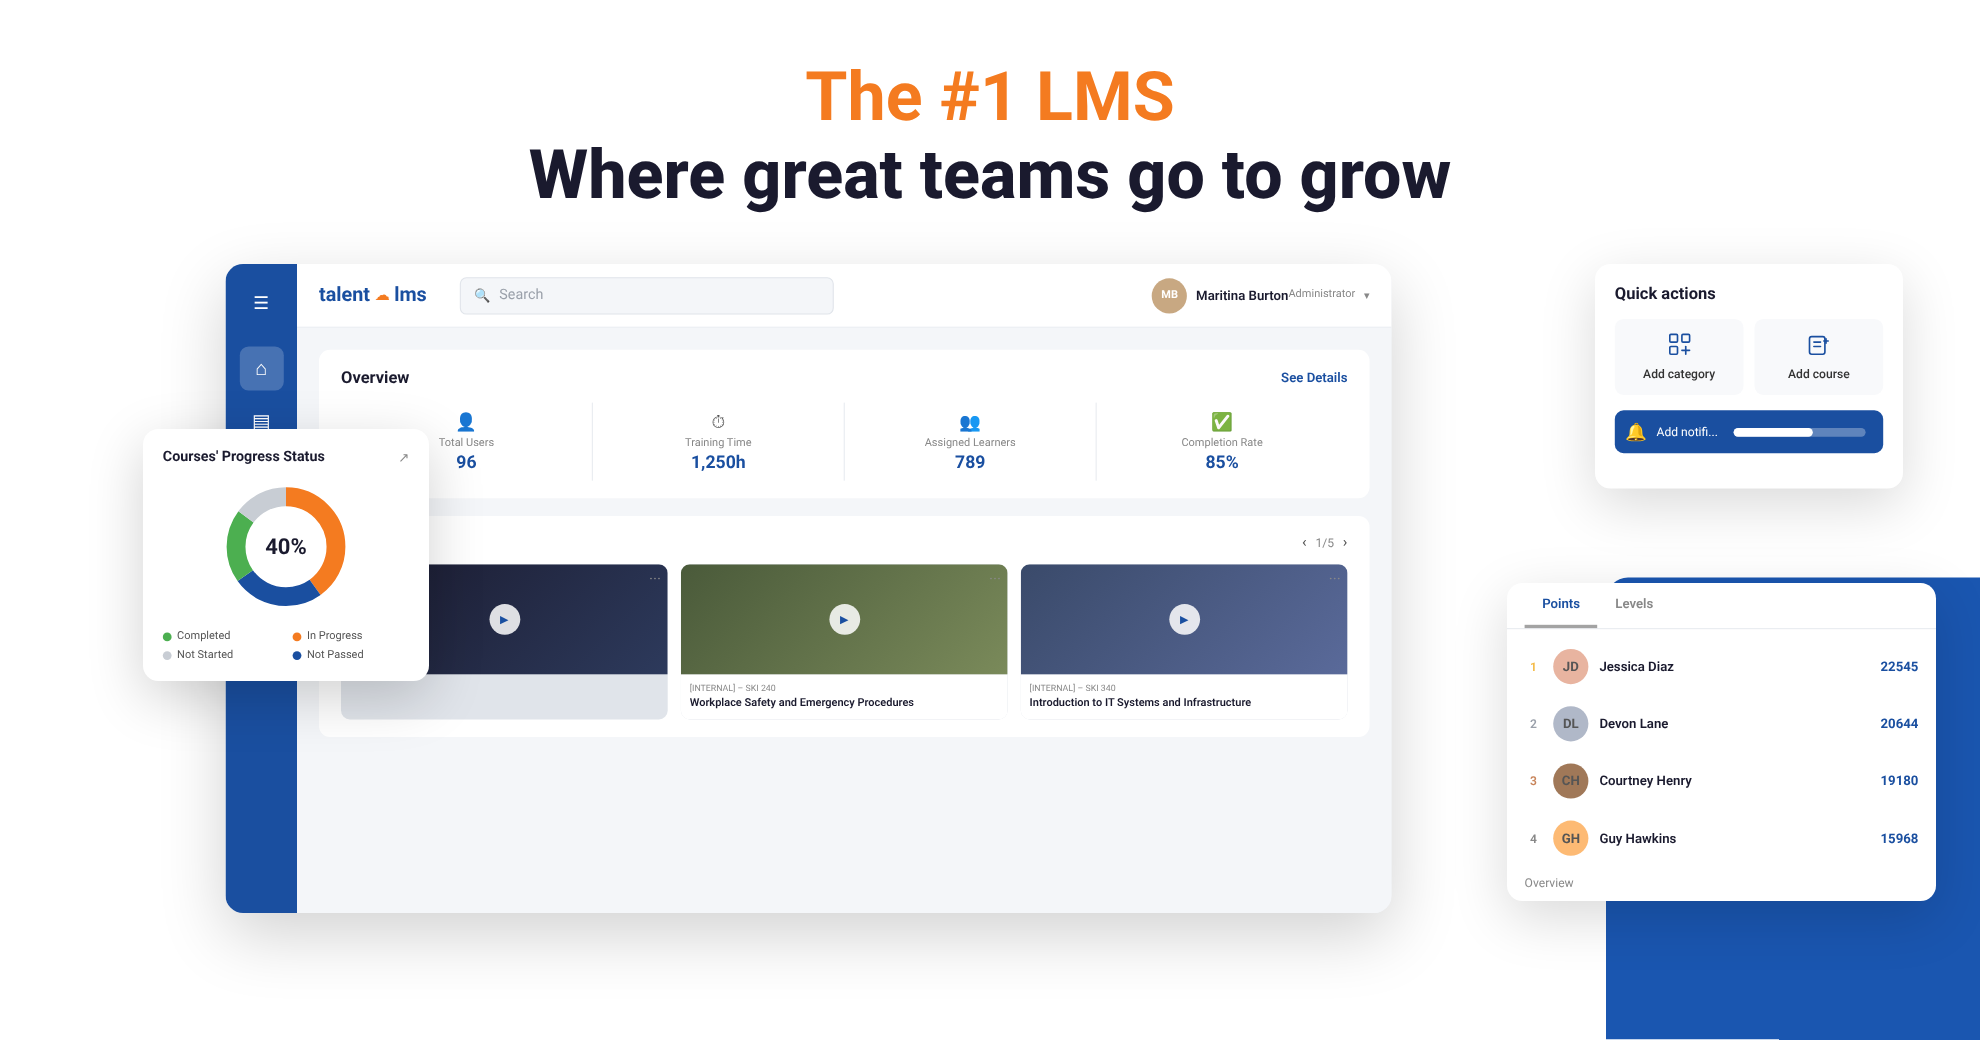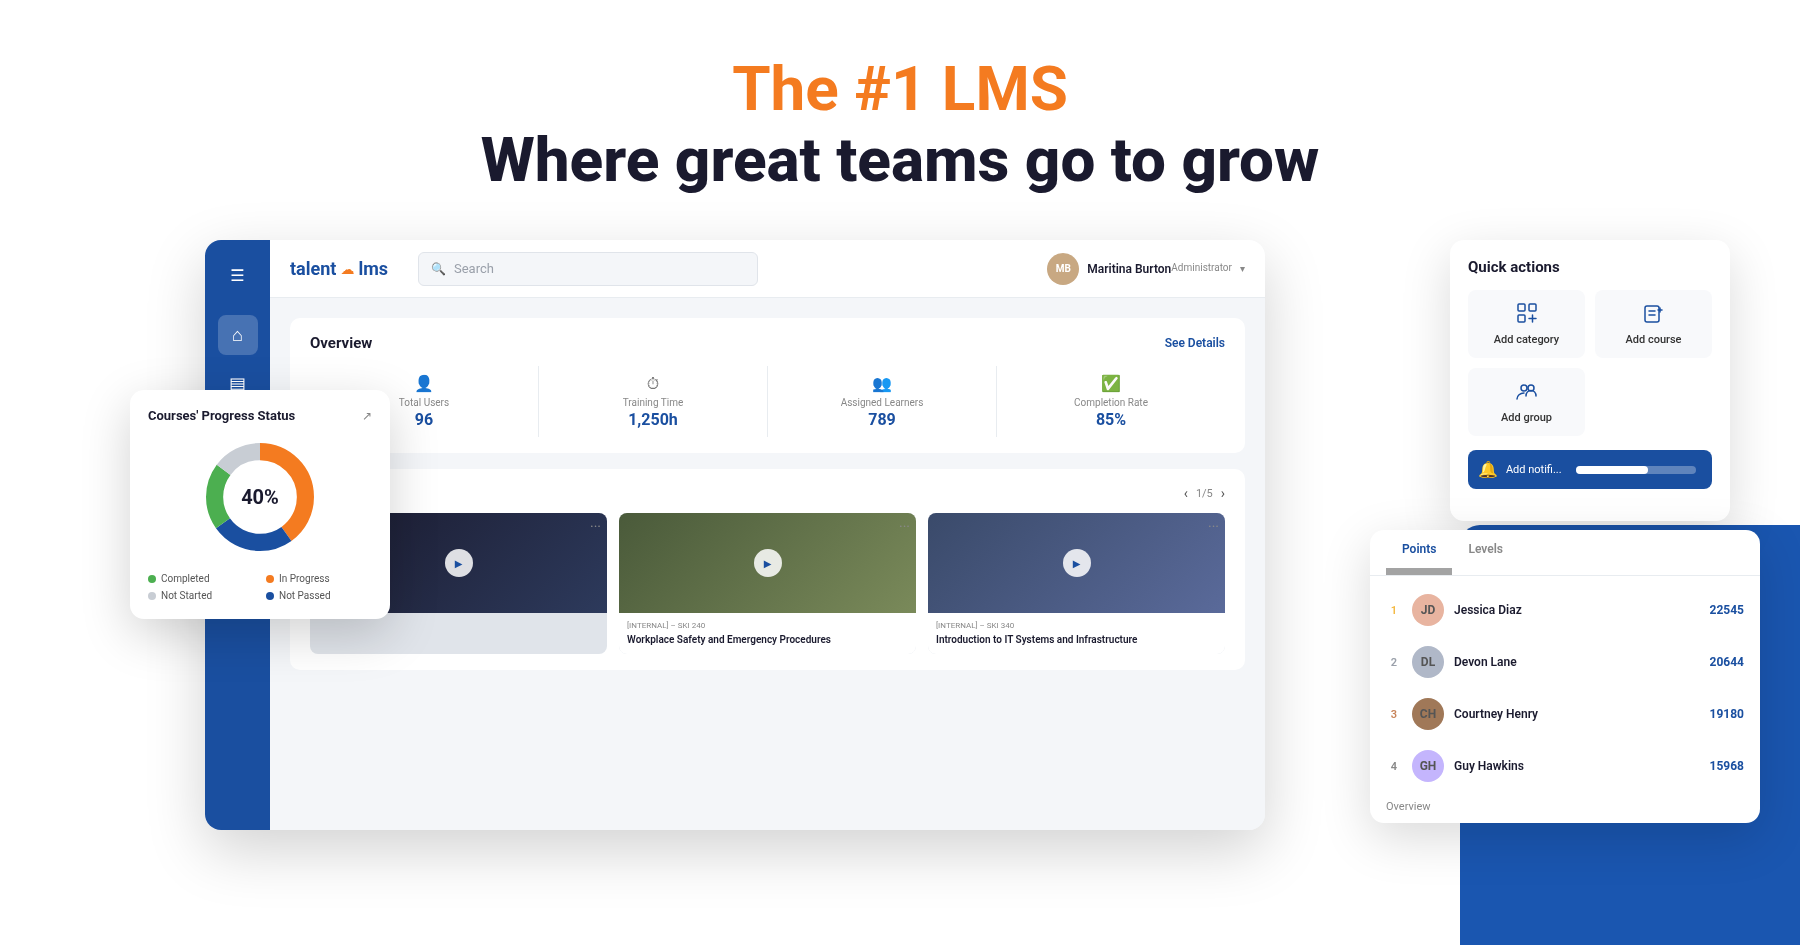--- a/index.html
+++ b/index.html
@@ -450,21 +450,21 @@
     .lb-tab {
       padding: 12px 16px;
       font-size: 12px;
       font-weight: 600;
       cursor: pointer;
       color: #888;
       border-bottom: 2px solid transparent;
     }
     .lb-tab.active {
       color: #1a4fa0;
-      border-bottom: 7px solid #a3a3a3;
+      border-bottom: 3px solid #a3a3a3;
     }
     .lb-list {
       padding: 8px 0;
     }
     .lb-row {
       display: flex;
       align-items: center;
       padding: 10px 16px;
       gap: 10px;
     }
@@ -659,31 +659,20 @@
         <svg width="22" height="22" viewBox="0 0 22 22" fill="none">
           <rect x="2" y="4" width="14" height="16" rx="2" stroke="#1a4fa0" stroke-width="1.5"></rect>
           <line x1="15" y1="8" x2="19" y2="8" stroke="#1a4fa0" stroke-width="1.5" stroke-linecap="round"></line>
           <line x1="17" y1="6" x2="17" y2="10" stroke="#1a4fa0" stroke-width="1.5" stroke-linecap="round"></line>
           <line x1="6" y1="9" x2="12" y2="9" stroke="#1a4fa0" stroke-width="1.5" stroke-linecap="round"></line>
           <line x1="6" y1="13" x2="12" y2="13" stroke="#1a4fa0" stroke-width="1.5" stroke-linecap="round"></line>
         </svg>
       </span>
       <span class="qa-label">Add course</span>
     </div>
-    <div class="qa-item">
-      <span class="qa-icon">
-        <svg width="22" height="22" viewBox="0 0 22 22" fill="none">
-          <circle cx="8" cy="8" r="3" stroke="#1a4fa0" stroke-width="1.5"></circle>
-          <circle cx="15" cy="8" r="3" stroke="#1a4fa0" stroke-width="1.5"></circle>
-          <path d="M1 19c0-3.3 3.1-6 7-6" stroke="#1a4fa0" stroke-width="1.5" stroke-linecap="round"></path>
-          <path d="M10 16c0-3.3 2.2-5.5 5-5.5s5 2.2 5 5.5" stroke="#1a4fa0" stroke-width="1.5" stroke-linecap="round"></path>
-        </svg>
-      </span>
-      <span class="qa-label">Add group</span>
-    </div>
   </div>
 
   <div class="notification-row">
     <span class="notif-icon">🔔</span>
     <span class="notif-text">Add notifi...</span>
     <div style="flex:1; height:8px; background:rgba(255,255,255,0.3); border-radius:4px; margin: 0 6px;">
       <div style="width:60%; height:8px; background:white; border-radius:4px;"></div>
     </div>
   </div>
 </div>
@@ -750,19 +739,19 @@
       <span class="lb-points">20644</span>
     </div>
     <div class="lb-row">
       <span class="lb-rank lb-rank-3">3</span>
       <div class="lb-avatar" style="background:#a07858;">CH</div>
       <span class="lb-name">Courtney Henry</span>
       <span class="lb-points">19180</span>
     </div>
     <div class="lb-row">
       <span class="lb-rank" style="color:#888;">4</span>
-      <div class="lb-avatar" style="background:#c4b5fd;">GH</div>
+      <div class="lb-avatar" style="background:#fdba74;">GH</div>
       <span class="lb-name">Guy Hawkins</span>
       <span class="lb-points">15968</span>
     </div>
   </div>
   <div class="achievements-overview">Overview</div>
 </div>
 
 </body></html>

